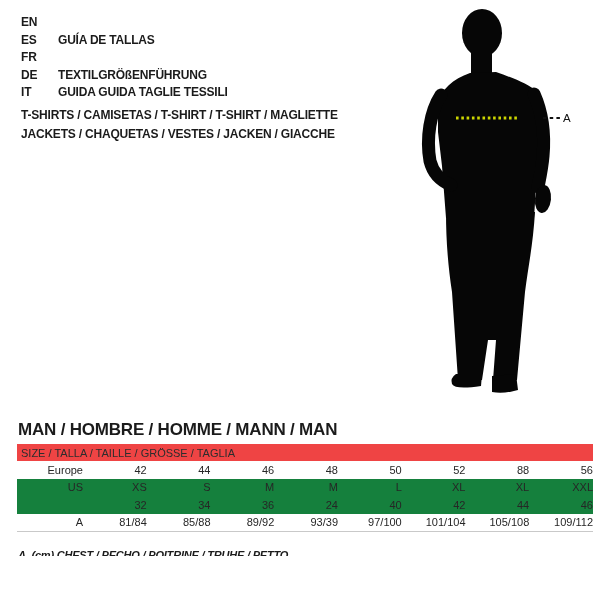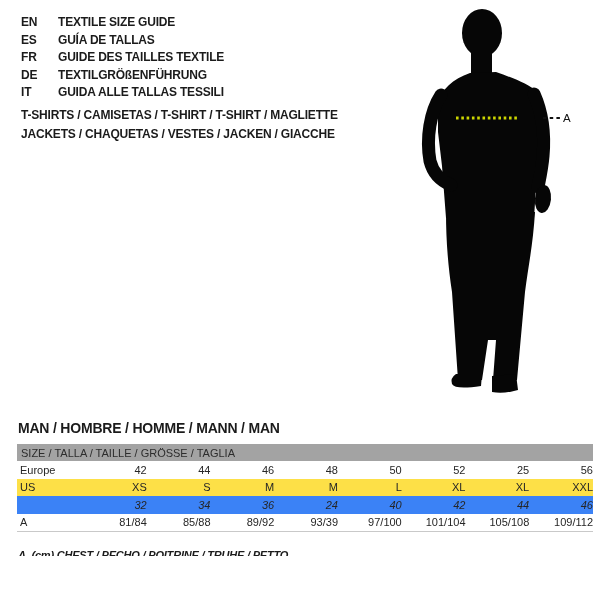--- a/index.html
+++ b/index.html
@@ -16,66 +16,64 @@
   .lang-row{display:flex;font-weight:bold;font-size:12px;line-height:17.5px;letter-spacing:-0.2px;}
   .lang-row .code{width:37px;flex:0 0 37px;}
 
   
   .products{position:absolute;left:21px;top:106px;font-weight:bold;font-size:12px;line-height:18.5px;letter-spacing:-0.2px;}
 
   
   .figure{position:absolute;left:390px;top:4px;}
 
   
-  .man-title{position:absolute;left:18px;top:420px;font-weight:bold;font-size:14px;letter-spacing:-0.2px;}
+  .man-title{position:absolute;left:18px;top:420px;font-weight:bold;font-size:17px;letter-spacing:-0.2px;}
 
   
   .size-table{
     position:absolute;left:17px;top:444px;width:576px;
     border-collapse:collapse;table-layout:fixed;
     font-size:11px;color:#262626;
   }
   .size-table col.lbl{width:66px;}
   .size-table th.thead{
     font-weight:normal;text-align:left;color:#2d2d2d;
     padding:2px 0 2px 4px;height:13px;
   }
-  .size-table tbody th{font-weight:normal;text-align:left;padding:0 0 0 3px;height:17.5px;}
+  .size-table tbody th{font-weight:normal;text-align:right;padding:0 0 0 3px;height:17.5px;}
   .size-table tbody td{text-align:right;padding:0;height:17.5px;}
   .size-table tbody tr:last-child th,
   .size-table tbody tr:last-child td{border-bottom:1px solid #c9c9c9;}
 
   
   .footnote{position:absolute;left:18px;top:549px;font-weight:bold;font-size:11px;letter-spacing:-0.2px;font-style:italic;}
 </style>
 </head>
 <body>
 
 <div class="page">
 
   <div class="langs" id="langs">
       <div class="lang-row">
         <span class="code">EN</span>
-        <span>TEXTILE SIZE GUIDE</span>
       </div>
       <div class="lang-row">
         <span class="code">ES</span>
         <span>GUÍA DE TALLAS</span>
       </div>
       <div class="lang-row">
         <span class="code">FR</span>
-        <span>GUIDE DES TAILLES TEXTILE</span>
       </div>
       <div class="lang-row">
         <span class="code">DE</span>
         <span>TEXTILGRÖßENFÜHRUNG</span>
       </div>
       <div class="lang-row">
         <span class="code">IT</span>
-        <span>GUIDA ALLE TALLAS TESSILI</span>
+        <span>GUIDA GUIDA TAGLIE TESSILI</span>
       </div>
     </div>
 
   <div class="products">
     <div>T-SHIRTS / CAMISETAS / T-SHIRT / T-SHIRT / MAGLIETTE</div>
     <div>JACKETS / CHAQUETAS / VESTES / JACKEN / GIACCHE</div>
   </div>
 
   <svg class="figure" width="190" height="392" viewBox="390 4 190 392">
     <g id="sil">
@@ -116,47 +114,47 @@
         <col>
         <col>
         <col>
         <col>
         <col>
         <col>
         <col>
     </colgroup>
     <thead>
       <tr>
-        <th colspan="9" class="thead" id="thead-cell" style="background: #a3a3a3; margin-top: 47px;">SIZE / TALLA / TAILLE / GRÖSSE / TAGLIA</th>
+        <th colspan="9" class="thead" id="thead-cell" style="background: #ef4444; margin-top: 47px;">SIZE / TALLA / TAILLE / GRÖSSE / TAGLIA</th>
       </tr>
     </thead>
     <tbody id="size-table-body">
         <tr>
           <th>Europe</th>
           <td>42</td>
           <td>44</td>
           <td>46</td>
           <td>48</td>
           <td>50</td>
           <td>52</td>
-          <td>25</td>
+          <td>88</td>
           <td>56</td>
         </tr>
-        <tr style="background: #fde047;">
+        <tr style="background: #15803d;">
           <th>US</th>
           <td>XS</td>
           <td>S</td>
           <td>M</td>
           <td>M</td>
           <td>L</td>
           <td>XL</td>
           <td>XL</td>
           <td>XXL</td>
         </tr>
-        <tr style="background: #3b82f6; font-style: italic;">
+        <tr style="background: #15803d;">
           <th></th>
           <td>32</td>
           <td>34</td>
           <td>36</td>
           <td>24</td>
           <td>40</td>
           <td>42</td>
           <td>44</td>
           <td>46</td>
         </tr>

